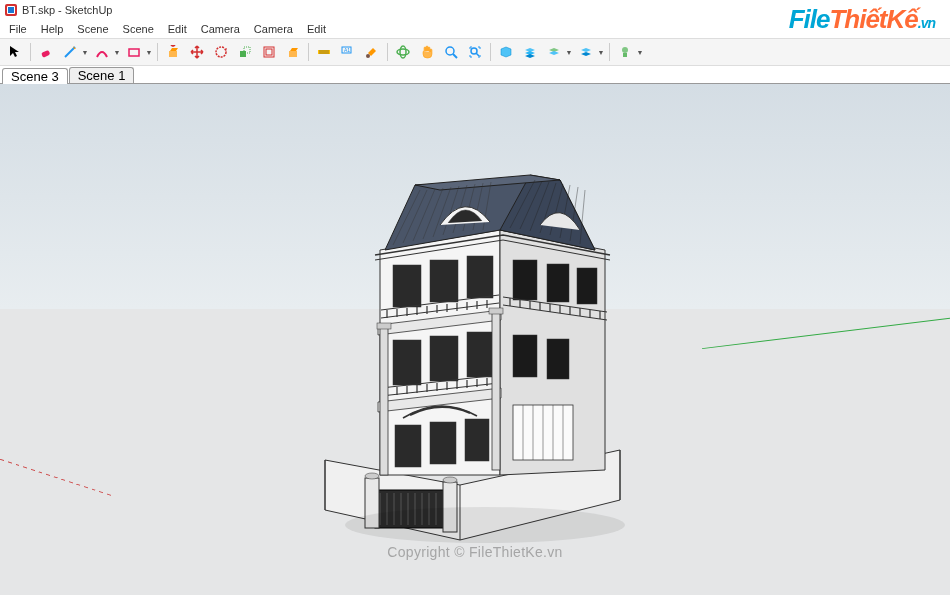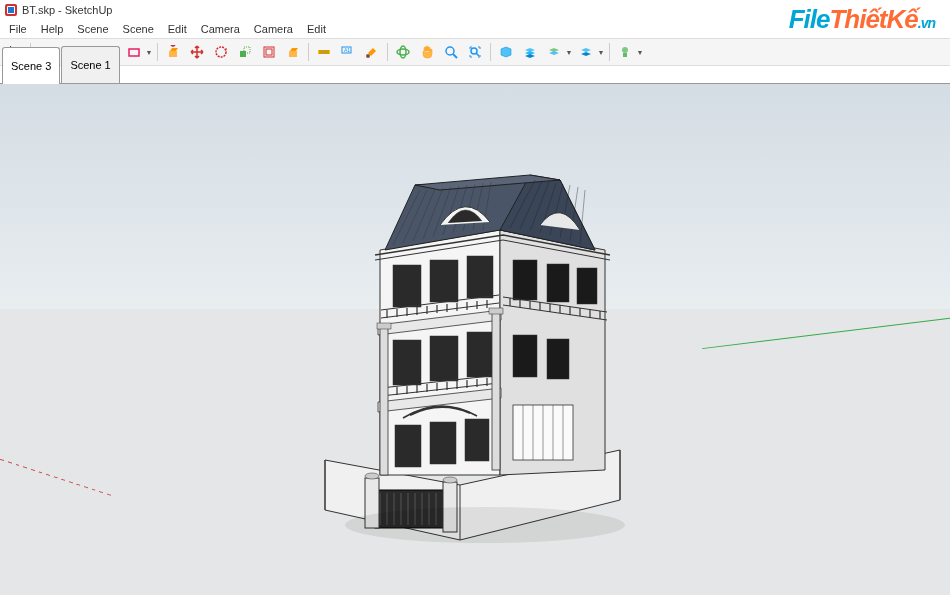--- a/index.html
+++ b/index.html
@@ -79,22 +79,22 @@
     }
     .scene-tabs {
       height: 18px;
       display: flex;
       align-items: flex-end;
       background: #fff;
       border-bottom: 1px solid #999;
       padding-left: 2px;
     }
     .scene-tab {
-      padding: 12px 8px;
-      font-size: 11px;
+      padding: 0 8px;
+      font-size: 13px;
       border: 1px solid #999;
       border-bottom: none;
       background: #f0f0f0;
       margin-right: 1px;
       cursor: pointer;
       border-radius: 3px 3px 0 0;
     }
     .scene-tab.active {
       background: #fff;
       position: relative;
@@ -448,17 +448,18 @@
       <rect x="95" y="195" width="8" height="150" fill="#ddd" stroke="#333" stroke-width="0.8"></rect>
       <rect x="207" y="180" width="8" height="160" fill="#ddd" stroke="#333" stroke-width="0.8"></rect>
 
       <rect x="92" y="193" width="14" height="6" fill="#ccc" stroke="#333" stroke-width="0.5"></rect>
       <rect x="204" y="178" width="14" height="6" fill="#ccc" stroke="#333" stroke-width="0.5"></rect>
 
       <ellipse cx="200" cy="395" rx="140" ry="18" fill="rgba(0,0,0,0.08)"></ellipse>
     </svg>
   </div>
 
+  <div class="watermark-copyright">Copyright © FileThietKe.vn</div>
 </div>
 
 <div class="watermark-logo">
   <span class="file">File</span><span class="thiet">ThiếtKế</span><span class="vn">.vn</span>
 </div>
 
 </body></html>

